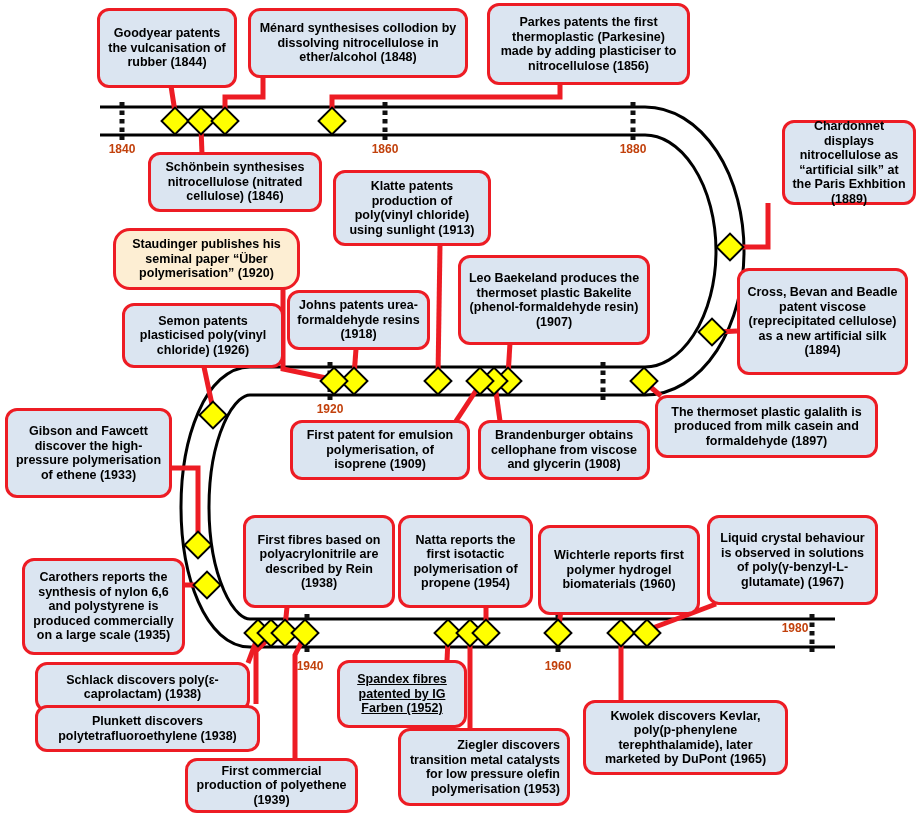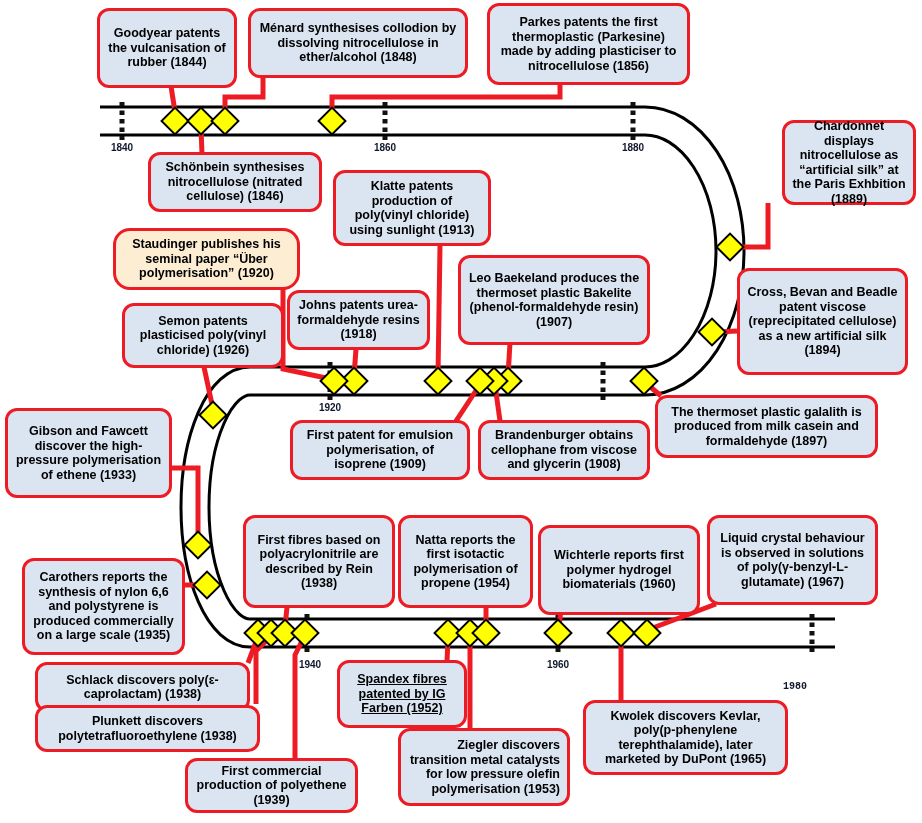--- a/index.html
+++ b/index.html
@@ -11,21 +11,21 @@
   .event-box {
     position:absolute; box-sizing:border-box; z-index:2;
     background:#dbe5f1; border:3.5px solid #ed1c24; border-radius:12px;
     display:flex; align-items:center; justify-content:center;
     text-align:center; font-weight:bold; font-size:12.5px; line-height:1.16;
     color:#000; padding:4px 7px;
   }
   .event-box.highlight { background:#fdeed3;border-radius:17px; }
   .year-label {
     position:absolute; transform:translateX(-50%); z-index:2;
-    font-weight:bold; font-size:10px; color:#0f172a; white-space:nowrap;
+    font-weight:bold; font-size:12px; color:#c2410c; white-space:nowrap;
   }
 </style>
 </head>
 <body>
 
 <div class="canvas">
 
   <svg class="road-layer" width="922" height="823" viewBox="0 0 922 823">
 
     <path d="M 100 121 L 645 121 A 85 130 0 0 1 645 381 L 250 381 A 55 126 0 0 0 250 633 L 835 633" fill="none" stroke="#000000" stroke-width="31"></path>
@@ -101,21 +101,21 @@
     </g>
   </svg>
 
   <div class="year-label" style="left:122px; top:142px;">1840</div>
   <div class="year-label" style="left:385px; top:142px;">1860</div>
   <div class="year-label" style="left:633px; top:142px;">1880</div>
   <div class="year-label" style="left:603px; top:402px;margin-top:40px;">1900</div>
   <div class="year-label" style="left:330px; top:402px;">1920</div>
   <div class="year-label" style="left:310px; top:659px;">1940</div>
   <div class="year-label" style="left:558px; top:659px;">1960</div>
-  <div class="year-label" style="left:795px; top:681px;font-family:Liberation Mono, monospace;">1980</div>
+  <div class="year-label" style="left:795px; top:621px;">1980</div>
 
   <div class="event-box" style="left:97px; top:8px; width:140px; height:80px;">Goodyear patents the vulcanisation of rubber (1844)</div>
   <div class="event-box" style="left:148px; top:152px; width:174px; height:60px;">Schönbein synthesises nitrocellulose (nitrated cellulose) (1846)</div>
   <div class="event-box" style="left:248px; top:8px; width:220px; height:70px;">Ménard synthesises collodion by dissolving nitrocellulose in ether/alcohol (1848)</div>
   <div class="event-box" style="left:487px; top:3px; width:203px; height:82px;">Parkes patents the first thermoplastic (Parkesine) made by adding plasticiser to nitrocellulose (1856)</div>
   <div class="event-box" style="left:742px; top:120px; width:134px; height:85px;margin-left:40px;">Chardonnet displays nitrocellulose as “artificial silk” at the Paris Exhbition (1889)</div>
   <div class="event-box" style="left:737px; top:268px; width:171px; height:107px;">Cross, Bevan and Beadle patent viscose (reprecipitated cellulose) as a new artificial silk (1894)</div>
   <div class="event-box" style="left:655px; top:395px; width:223px; height:63px;">The thermoset plastic galalith is produced from milk casein and formaldehyde (1897)</div>
   <div class="event-box" style="left:458px; top:255px; width:192px; height:90px;">Leo Baekeland produces the thermoset plastic Bakelite (phenol-formaldehyde resin) (1907)</div>
   <div class="event-box" style="left:478px; top:420px; width:172px; height:60px;">Brandenburger obtains cellophane from viscose and glycerin (1908)</div>

